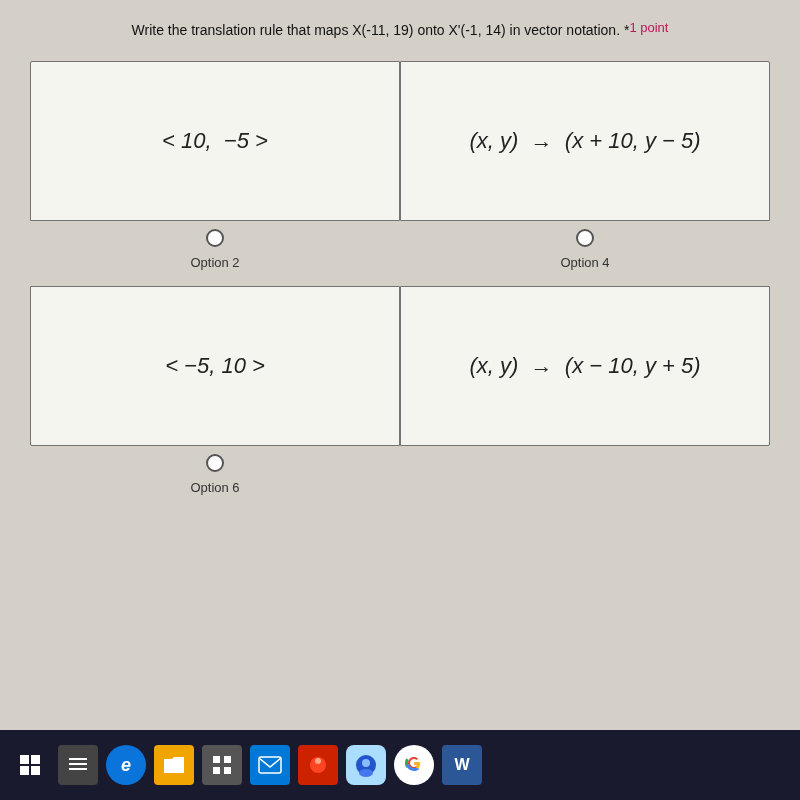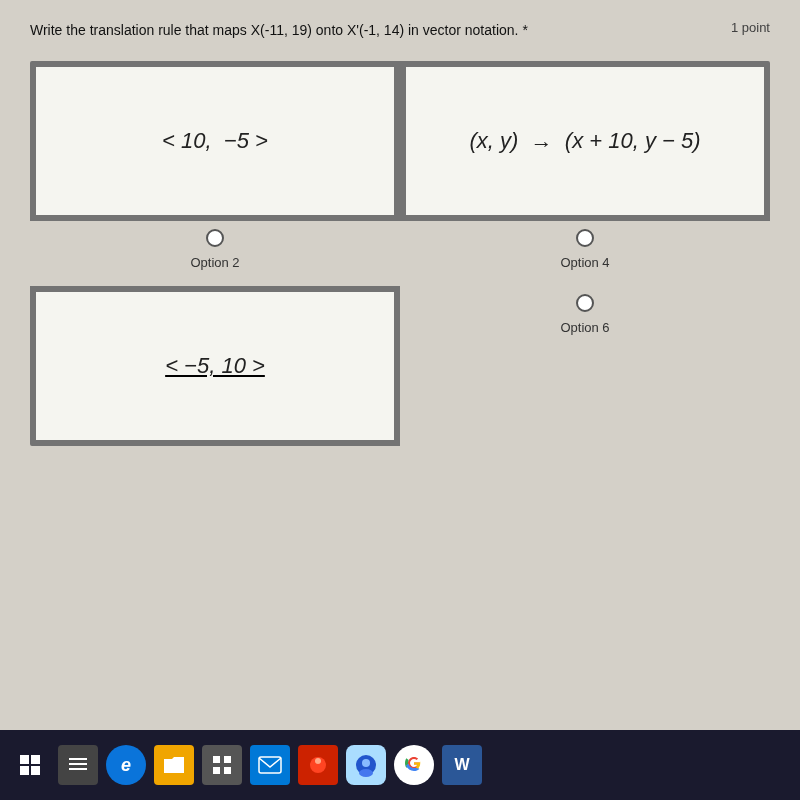--- a/index.html
+++ b/index.html
@@ -16,57 +16,57 @@
     .main-content {
       background-color: #d4d0c8;
       width: 800px;
       height: 730px;
       padding: 20px 30px;
       position: relative;
     }
 
     .question-header {
       display: flex;
-      justify-content: space-between;
+      justify-content: center;
       margin-bottom: 20px;
     }
 
     .question-text {
       font-size: 14px;
       color: #111;
       max-width: 580px;
       line-height: 1.5;
     }
 
     .points-label {
       font-size: 13px;
-      color: #404040;
+      color: #be185d;
       white-space: nowrap;
     }
 
     .options-grid {
       display: grid;
       grid-template-columns: 1fr 1fr;
       grid-template-rows: auto auto auto auto;
       gap: 0;
       width: 100%;
     }
 
     .option-card {
       background-color: #f5f5f0;
-      border: 6px solid #737373;
+      border: 1px solid #737373;
       height: 160px;
       display: flex;
       align-items: center;
       justify-content: center;
     }
 
     .option-card.top-left { border-radius: 2px 0 0 0; }
     .option-card.top-right { border-radius: 0 2px 0 0; }
-    .option-card.bottom-left { border-radius: 0 0 0 2px; text-decoration: underline; }
+    .option-card.bottom-left { border-radius: 0 0 0 2px; }
     .option-card.bottom-right { border-radius: 0 0 2px 0; }
 
     .option-math {
       font-size: 22px;
       color: #222;
       font-style: italic;
     }
 
     .option-label-row {
       display: flex;
@@ -160,20 +160,25 @@
       <div class="radio-circle"></div>
       <span class="option-label-text">Option 4</span>
     </div>
 
     <div class="option-card bottom-left">
       <div class="option-math">
         &lt; −5, 10 &gt;
       </div>
     </div>
 
+    <div class="option-card bottom-right">
+      <div class="option-math">
+        (<i>x</i>, <i>y</i>) &nbsp;<span class="arrow">→</span>&nbsp; (<i>x</i> − 10, <i>y</i> + 5)
+      </div>
+    </div>
 
     <div class="option-label-row">
       <div class="radio-circle"></div>
       <span class="option-label-text">Option 6</span>
     </div>
 
 
   </div>
 </div>
 

